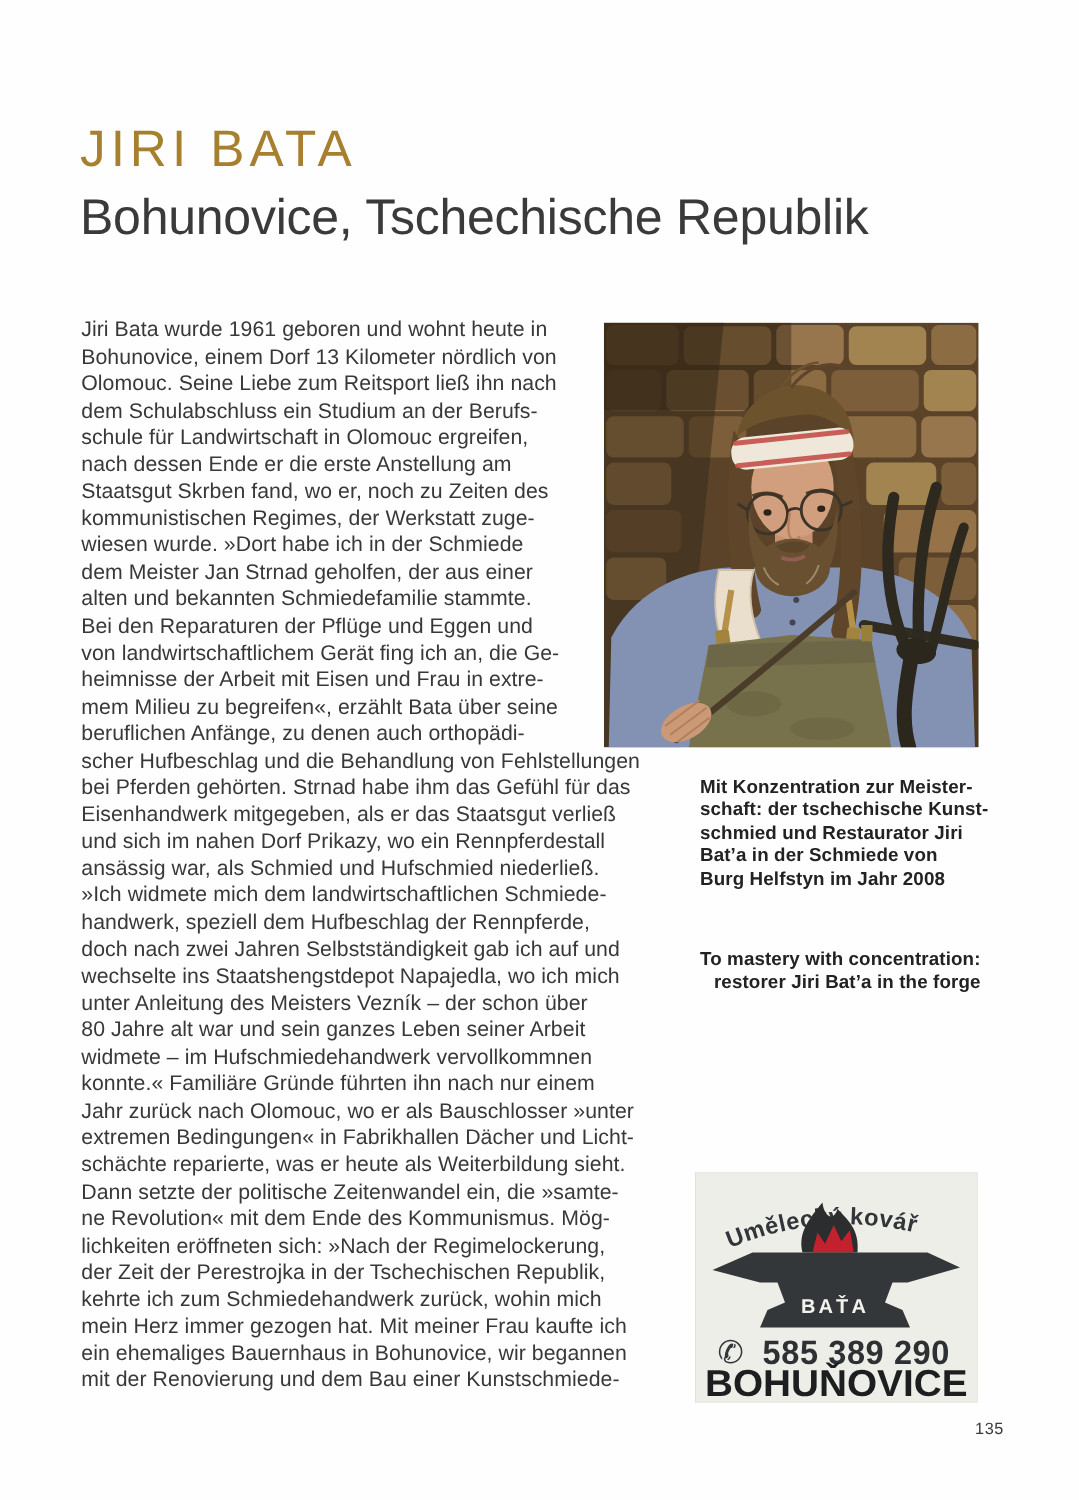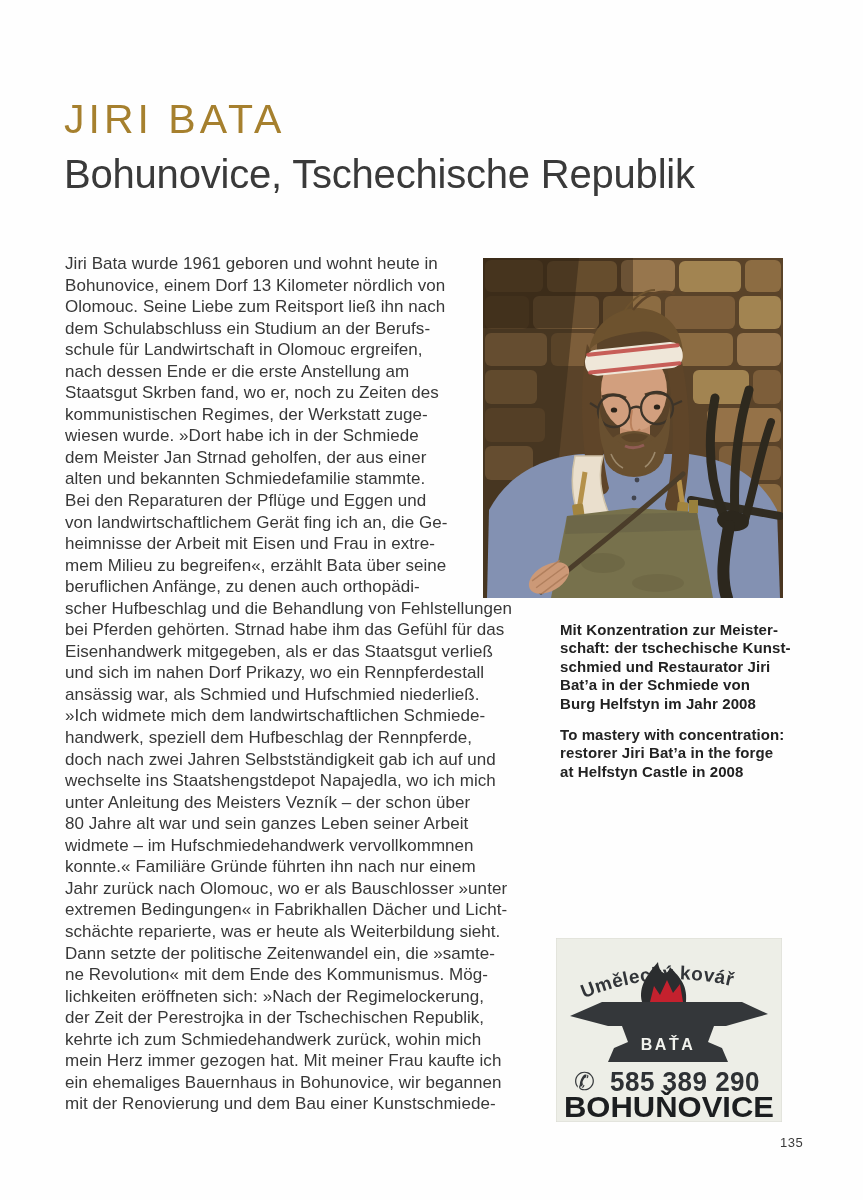--- a/index.html
+++ b/index.html
@@ -22,21 +22,21 @@
     height:21.55px; line-height:21.55px; font-size:17px;
     letter-spacing:0.05px; white-space:nowrap;
   }
   .photo {
     position:absolute; left:483px; top:258px; width:300px; height:340px;
     margin:0; padding:0; overflow:hidden;
   }
   .photo svg { display:block; }
   .caption { position:absolute; left:560px; color:#222222; }
   .caption-de { top:621px; }
-  .caption-en { top:726px; }
+  .caption-en { top:759px;text-align:right; }
   .caption-line {
     height:18.45px; line-height:18.45px; font-size:15px;
     font-weight:bold; letter-spacing:0.1px; white-space:nowrap;
   }
   .sign {
     position:absolute; left:556px; top:938px; width:226px; height:184px;
   }
   .page-number {
     position:absolute; left:780px; top:1135px;
     font-size:13px; letter-spacing:0.5px; color:#3a3a3a;
@@ -213,21 +213,20 @@
   <div class="caption caption-de">
       <div class="caption-line">Mit Konzentration zur Meister-</div>
       <div class="caption-line">schaft: der tschechische Kunst-</div>
       <div class="caption-line">schmied und Restaurator Jiri</div>
       <div class="caption-line">Bat’a in der Schmiede von</div>
       <div class="caption-line">Burg Helfstyn im Jahr 2008</div>
     </div>
   <div class="caption caption-en">
       <div class="caption-line">To mastery with concentration:</div>
       <div class="caption-line">restorer Jiri Bat’a in the forge</div>
-      <div class="caption-line">at Helfstyn Castle in 2008</div>
     </div>
 
   <div class="sign">
     <svg width="226" height="184" viewBox="0 0 226 184" xmlns="http://www.w3.org/2000/svg" class="sign-svg-text">
       <defs>
         <path id="arcpath" d="M24 62 Q 113 24 202 56" fill="none"></path>
       </defs>
       <rect x="0" y="0" width="226" height="184" fill="#edeee7" stroke="#d9dad2" stroke-width="1"></rect>
 
       <text font-size="19" font-weight="bold" fill="#323539" letter-spacing="0.5">

